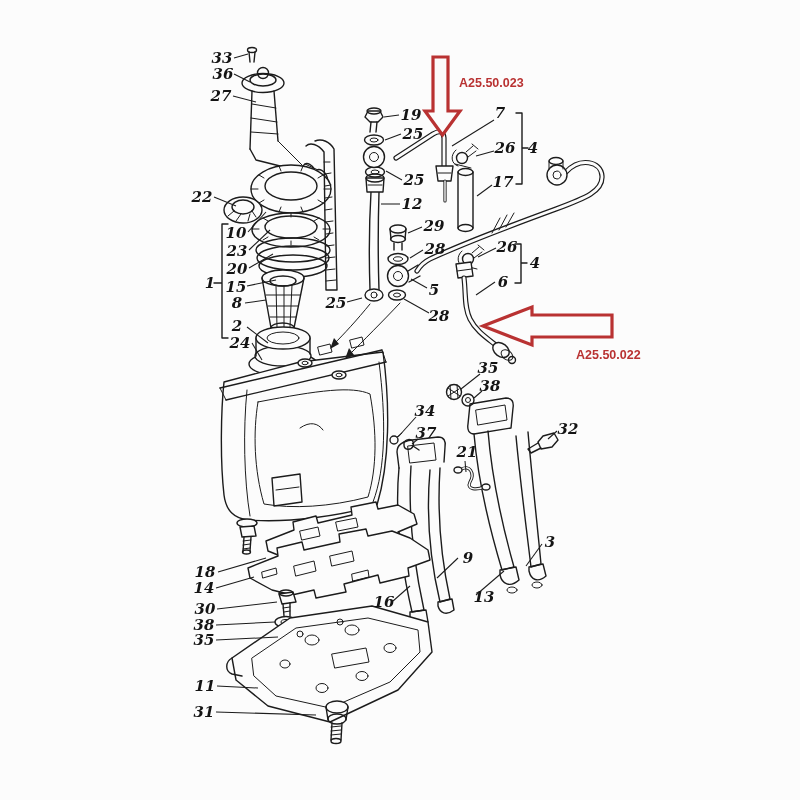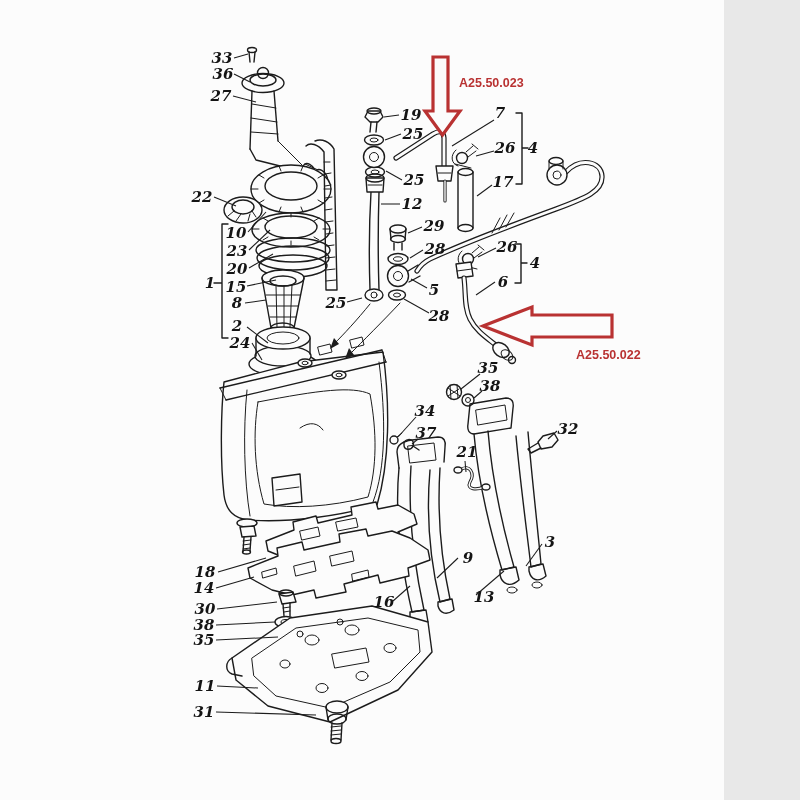--- a/index.html
+++ b/index.html
@@ -1,17 +1,17 @@
 <!DOCTYPE html>
 <html style="--red: #b93232; --ink: #1c1c1c; --paper: #fcfcfc;"><head>
 <meta charset="utf-8">
 <style>
   :root { --ink:#1c1c1c; --paper:#fcfcfc; --red:#b93232; }
   html,body { margin:0; padding:0; background:#e8e8e8; }
-  .page { width:724px; height:800px; background:var(--paper); position:relative; overflow:hidden;
+  .page { width:800px; height:800px; background:var(--paper); position:relative; overflow:hidden;
           font-family:"Liberation Sans", sans-serif; }
   svg { display:block; }
   .ln   { stroke:var(--ink); stroke-width:1.4; fill:none; stroke-linecap:round; stroke-linejoin:round; }
   .lnt  { stroke:var(--ink); stroke-width:1.0; fill:none; stroke-linecap:round; stroke-linejoin:round; }
   .fw   { fill:var(--paper); }
   .fk   { fill:var(--ink); }
   .tube-o { stroke:var(--ink); stroke-width:5.2; fill:none; stroke-linecap:round; }
   .tube-i { stroke:var(--paper); stroke-width:2.8; fill:none; stroke-linecap:round; }
   .tube-os { stroke:var(--ink); stroke-width:3.2; fill:none; stroke-linecap:round; }
   .tube-is { stroke:var(--paper); stroke-width:1.4; fill:none; stroke-linecap:round; }

